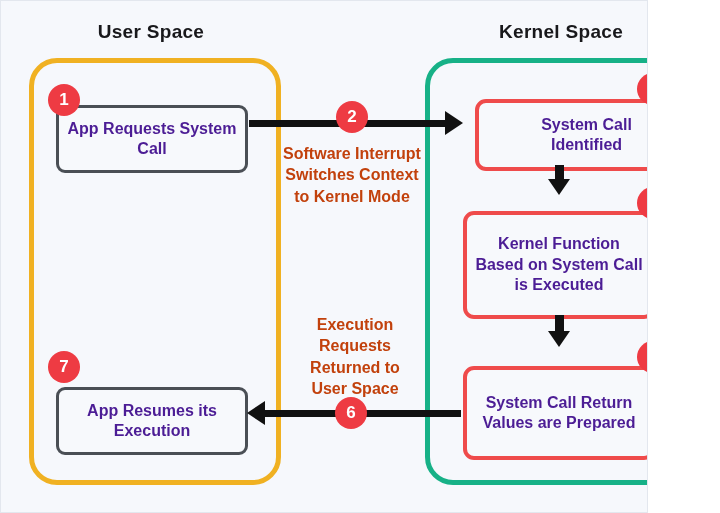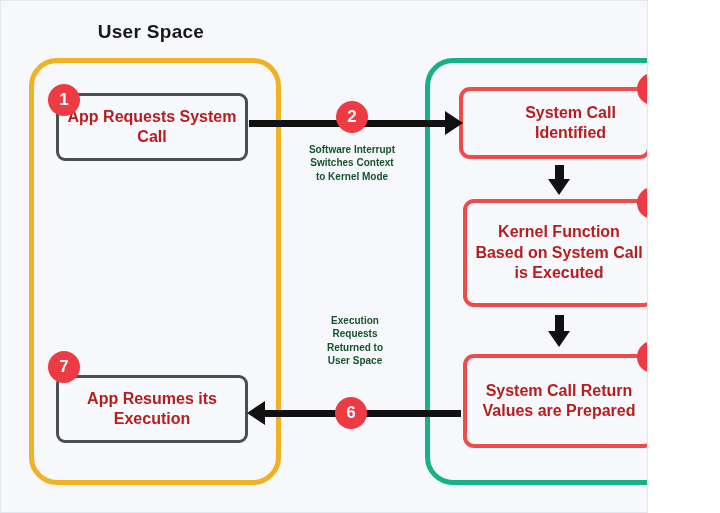--- a/index.html
+++ b/index.html
@@ -54,30 +54,31 @@
     position: absolute;
     box-sizing: border-box;
     border-radius: 9px;
     background: #f7f9fc;
     display: flex;
     align-items: center;
     justify-content: center;
     text-align: center;
     font-size: 16px;
     font-weight: bold;
-    color: #b91c1c;
+    color: #4c1d95;
     line-height: 1.28;
     padding: 4px 6px;
+    margin-top: 12px;
   }
   .step-box.gray { border: 3px solid #4a4f55; }
   .step-box.red  { border: 4px solid #ef4b4b; border-radius: 11px; }
 
   #box-1 { left: 55px;  top: 92px;  width: 192px; height: 68px; }
   #box-7 { left: 55px;  top: 374px; width: 192px; height: 68px; }
-  #box-3 { left: 458px; top: 86px;  width: 192px; height: 72px; padding-left: 37px; }
+  #box-3 { left: 474px; top: 86px;  width: 192px; height: 72px; padding-left: 37px; }
   #box-4 { left: 462px; top: 198px; width: 192px; height: 108px; }
   #box-5 { left: 462px; top: 353px; width: 192px; height: 94px; }
 
   
   .badge {
     position: absolute;
     width: 32px; height: 32px;
     border-radius: 50%;
     background: #ee3b43;
     color: #ffffff;
@@ -143,36 +144,37 @@
     border-right: 11px solid transparent;
     border-top: 16px solid #111111;
     z-index: 4;
   }
   #arrowhead-3-4 { left: 547px; top: 178px; }
   #arrowhead-4-5 { left: 547px; top: 330px; }
 
   
   .edge-caption {
     position: absolute;
-    font-size: 10px;
-    font-weight: bold;
-    color: #14532d;
+    font-size: 16px;
+    font-weight: bold;
+    color: #c2410c;
     line-height: 1.33;
     text-align: center;
     white-space: pre-line;
   }
   #caption-forward { left: 281px; top: 142px; width: 140px; }
   #caption-return  { left: 293px; top: 313px; width: 122px; }
 </style>
 </head>
 <body>
 
 <div id="canvas">
 
   <div class="space-title" id="user-space-title">User Space</div>
+  <div class="space-title" id="kernel-space-title">Kernel Space</div>
 
   <div class="space-box" id="user-space-box"></div>
   <div class="space-box" id="kernel-space-box"></div>
 
   <div class="step-box gray" id="box-1">App Requests
 System Call</div>
 
   <div class="step-box red" id="box-3">System Call
 Identified</div>
 

